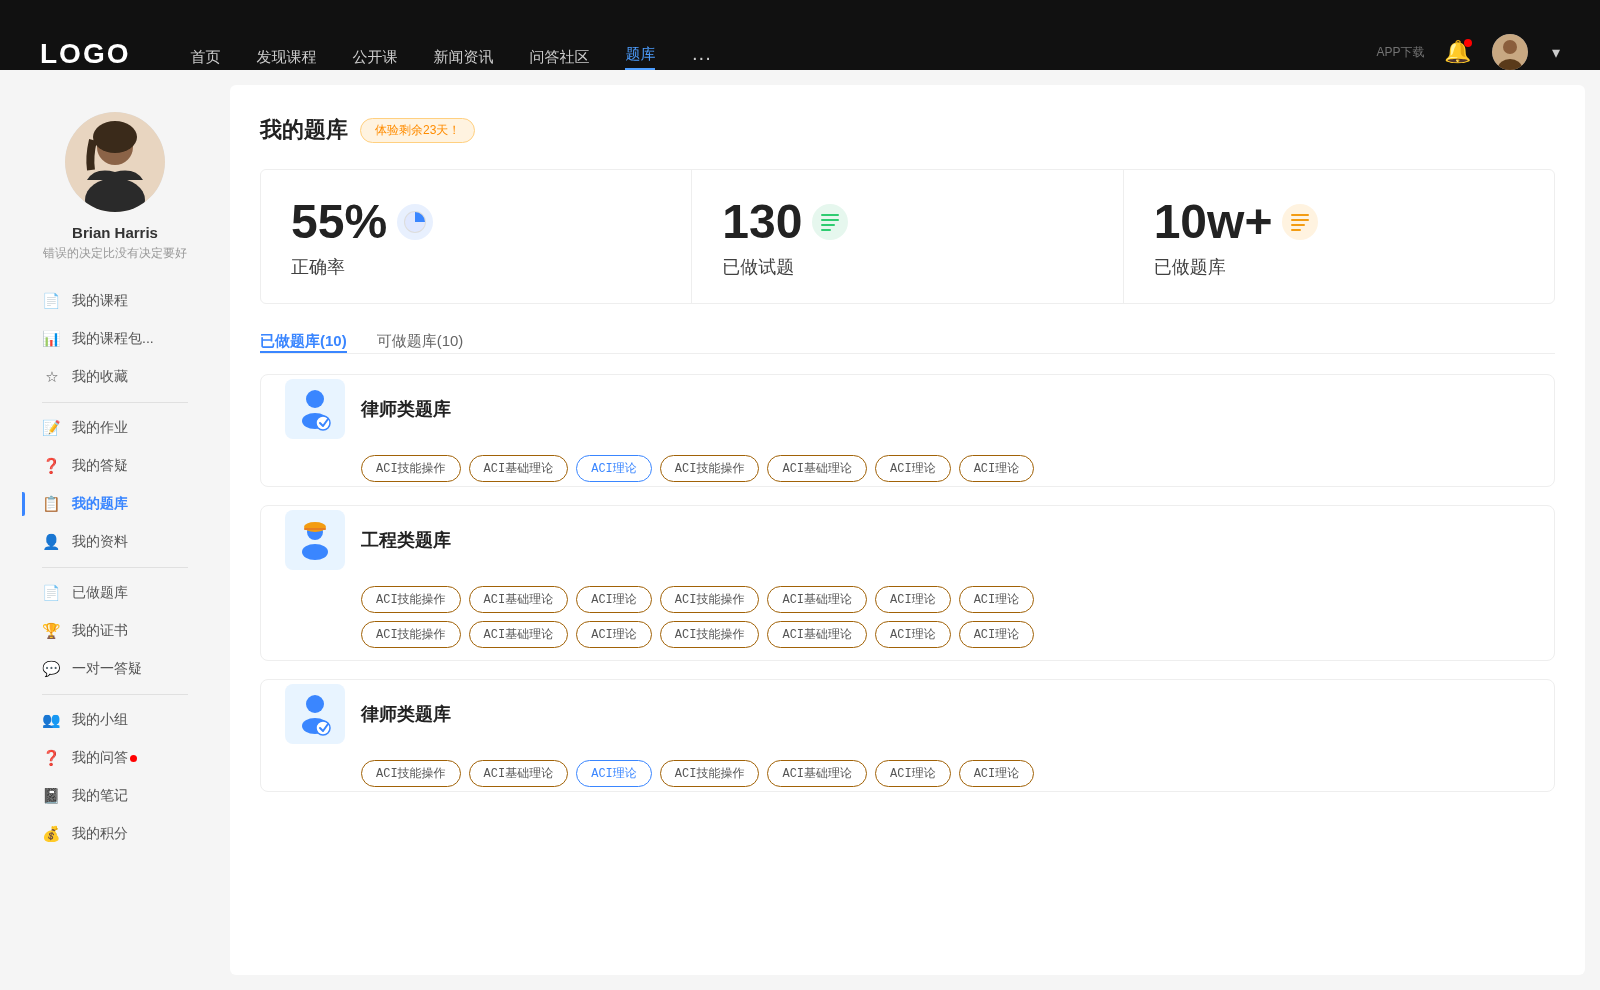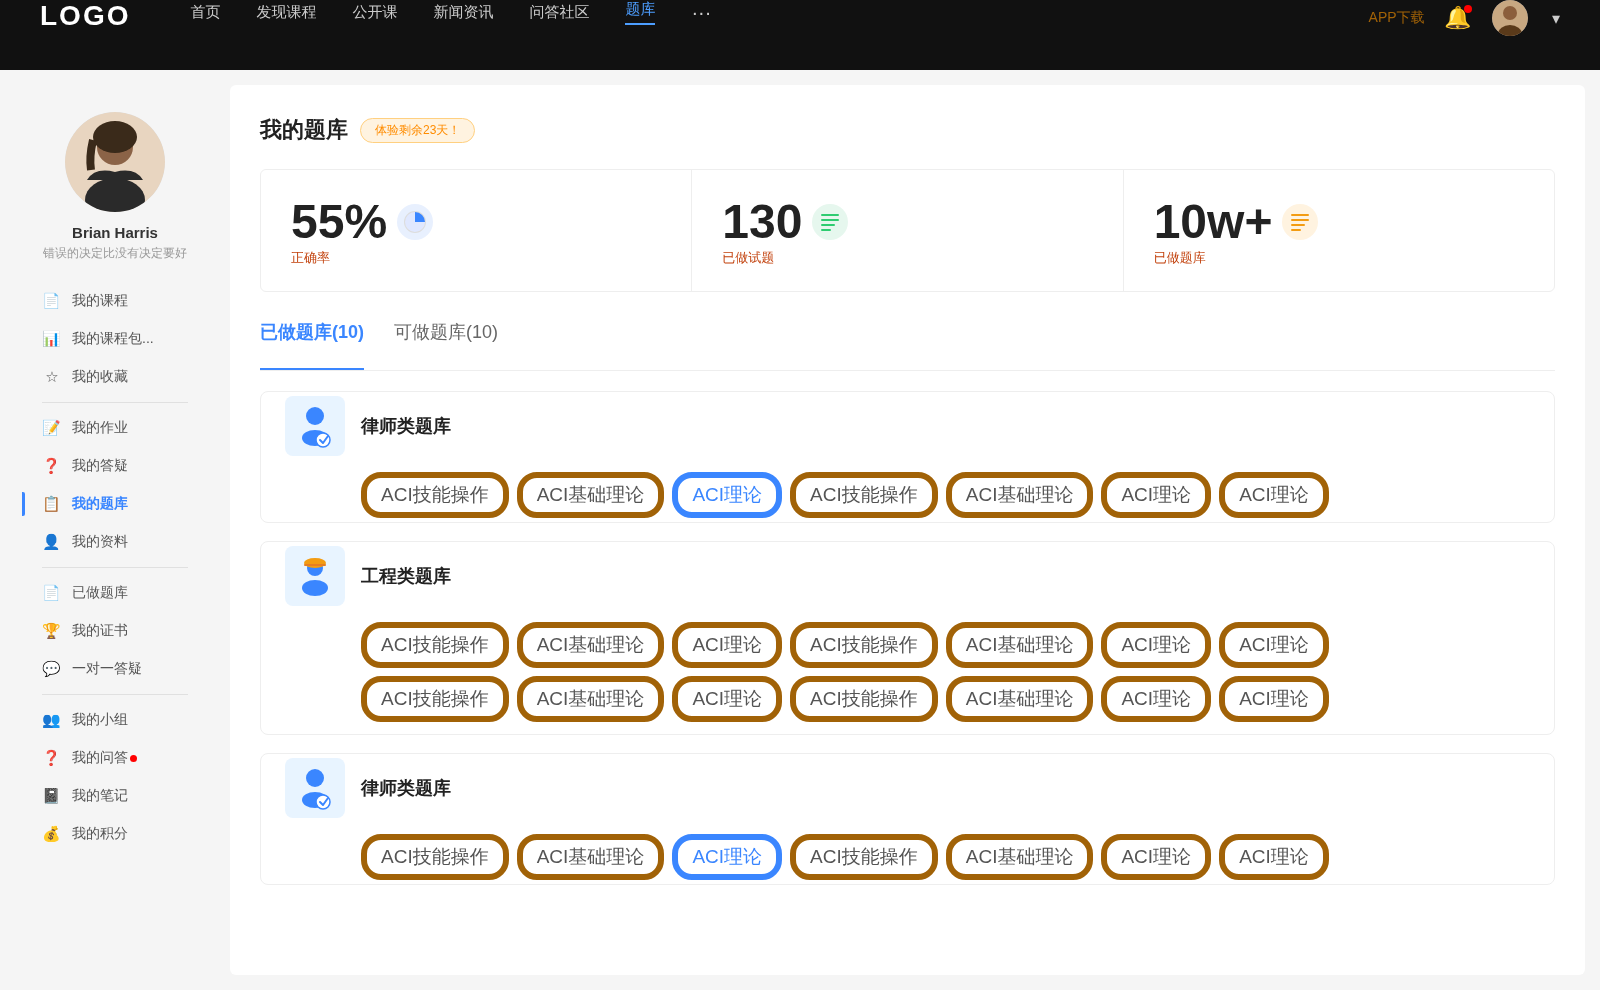--- a/index.html
+++ b/index.html
@@ -1,26 +1,26 @@
 <!DOCTYPE html>
 <html><head>
   <meta charset="utf-8">
   <style>
     * { box-sizing: border-box; margin: 0; padding: 0; }
     body { font-family: 'PingFang SC', 'Microsoft YaHei', sans-serif; background: #f5f5f5; color: #333; }
 
     
-    .nav { background: #111; height: 70px; display: flex; align-items: flex-start; padding: 0 40px; }
+    .nav { background: #111; height: 70px; display: flex; align-items: flex-end; padding: 0 40px; }
     .nav-logo { color: #fff; font-size: 28px; font-weight: bold; letter-spacing: 2px; margin-right: 60px; }
     .nav-items { display: flex; align-items: center; gap: 36px; flex: 1; }
     .nav-item { color: #ccc; font-size: 15px; cursor: pointer; }
     .nav-item.active { color: #4d9eff; border-bottom: 2px solid #4d9eff; padding-bottom: 4px; }
     .nav-more { color: #ccc; font-size: 20px; cursor: pointer; }
     .nav-right { display: flex; align-items: center; gap: 20px; margin-left: auto; }
-    .nav-app { color: #a16207; font-size: 14px; cursor: pointer; }
+    .nav-app { color: #737373; font-size: 12px; cursor: pointer; }
     .nav-bell { position: relative; cursor: pointer; }
     .nav-bell-icon { color: #ccc; font-size: 22px; }
     .nav-bell-dot { width: 8px; height: 8px; background: red; border-radius: 50%; position: absolute; top: 0; right: 0; }
     .nav-avatar { width: 36px; height: 36px; border-radius: 50%; background: #888; overflow: hidden; display: flex; align-items: center; justify-content: center; cursor: pointer; }
     .nav-chevron { color: #ccc; cursor: pointer; margin-left: 4px; }
 
     
     .layout { display: flex; min-height: calc(100vh - 70px); background: #f5f5f5; }
 
     
@@ -49,34 +49,34 @@
     .stats-row { display: flex; gap: 0; border: 1px solid #eee; border-radius: 6px; margin-bottom: 28px; overflow: hidden; }
     .stat-item { flex: 1; padding: 24px 30px; display: flex; flex-direction: column; align-items: flex-start; border-right: 1px solid #eee; }
     .stat-item:last-child { border-right: none; }
     .stat-top { display: flex; align-items: center; gap: 10px; }
     .stat-value { font-size: 48px; font-weight: bold; color: #222; }
     .stat-icon { width: 36px; height: 36px; display: flex; align-items: center; justify-content: center; border-radius: 50%; }
     .stat-icon.blue { background: #e8f0fe; }
     .stat-icon.green { background: #e6f7ee; }
     .stat-icon.orange { background: #fff3e0; }
     .stat-icon.red { background: #fff0f0; }
-    .stat-label { font-size: 13px; color: #c2410c; }
+    .stat-label { font-size: 18px; color: #404040; margin-top: 6px; }
 
     
     .tabs { display: flex; gap: 30px; border-bottom: 1px solid #eee; margin-bottom: 20px; }
-    .tab { font-size: 18px; color: #666; cursor: pointer; padding-bottom: 24px; }
+    .tab { font-size: 15px; color: #666; cursor: pointer; padding-bottom: 0; }
     .tab.active { color: #3a86ff; font-weight: bold; border-bottom: 2px solid #3a86ff; }
 
     
     .qbank-item { border: 1px solid #eee; border-radius: 8px; padding: 4px 24px; margin-bottom: 18px; }
     .qbank-header { display: flex; align-items: center; gap: 16px; margin-bottom: 16px; }
     .qbank-icon { width: 60px; height: 60px; background: #e8f4ff; border-radius: 8px; display: flex; align-items: center; justify-content: center; flex-shrink: 0; }
     .qbank-name { font-size: 18px; font-weight: bold; color: #222; }
     .qbank-tags { display: flex; flex-wrap: wrap; gap: 8px; margin-left: 76px; }
-    .qbank-tag { padding: 4px 14px; border-radius: 20px; font-size: 19px; border: 6px solid #a16207; color: #555; cursor: pointer; background: #fff; }
+    .qbank-tag { padding: 4px 14px; border-radius: 20px; font-size: 12px; border: 1px solid #a16207; color: #555; cursor: pointer; background: #fff; font-family: Liberation Mono, monospace; }
     .qbank-tag.active { border-color: #3a86ff; color: #3a86ff; background: #fff; }
     .qbank-expand { text-align: right; font-size: 12px; color: #3a86ff; cursor: pointer; margin-top: 8px; }
     .qbank-tags-row { display: flex; flex-wrap: wrap; gap: 8px; margin-bottom: 8px; margin-left: 76px; }
   </style>
 </head>
 <body>
 
 <nav class="nav">
   <div class="nav-logo">LOGO</div>
   <div class="nav-items">

